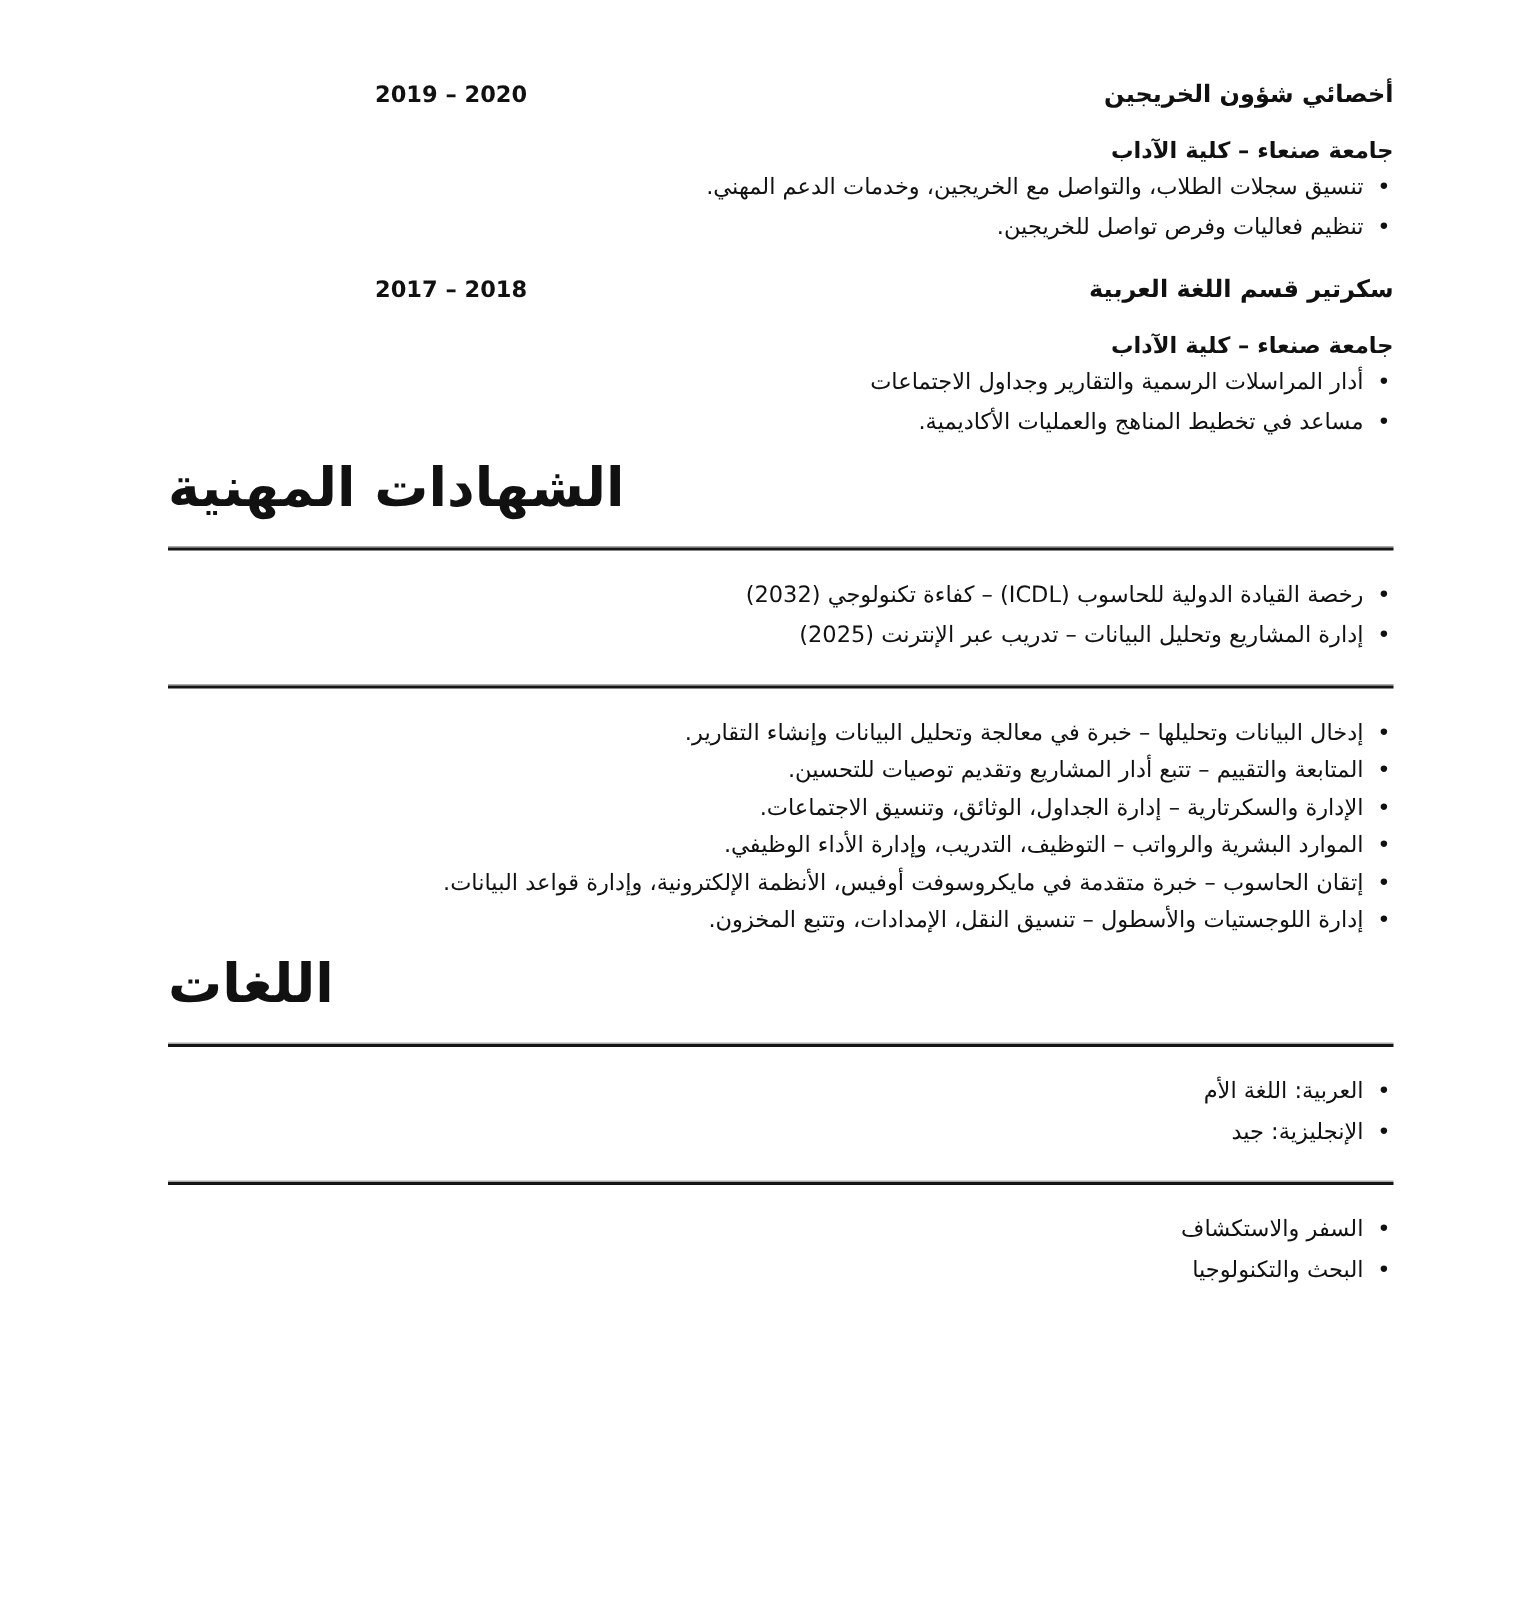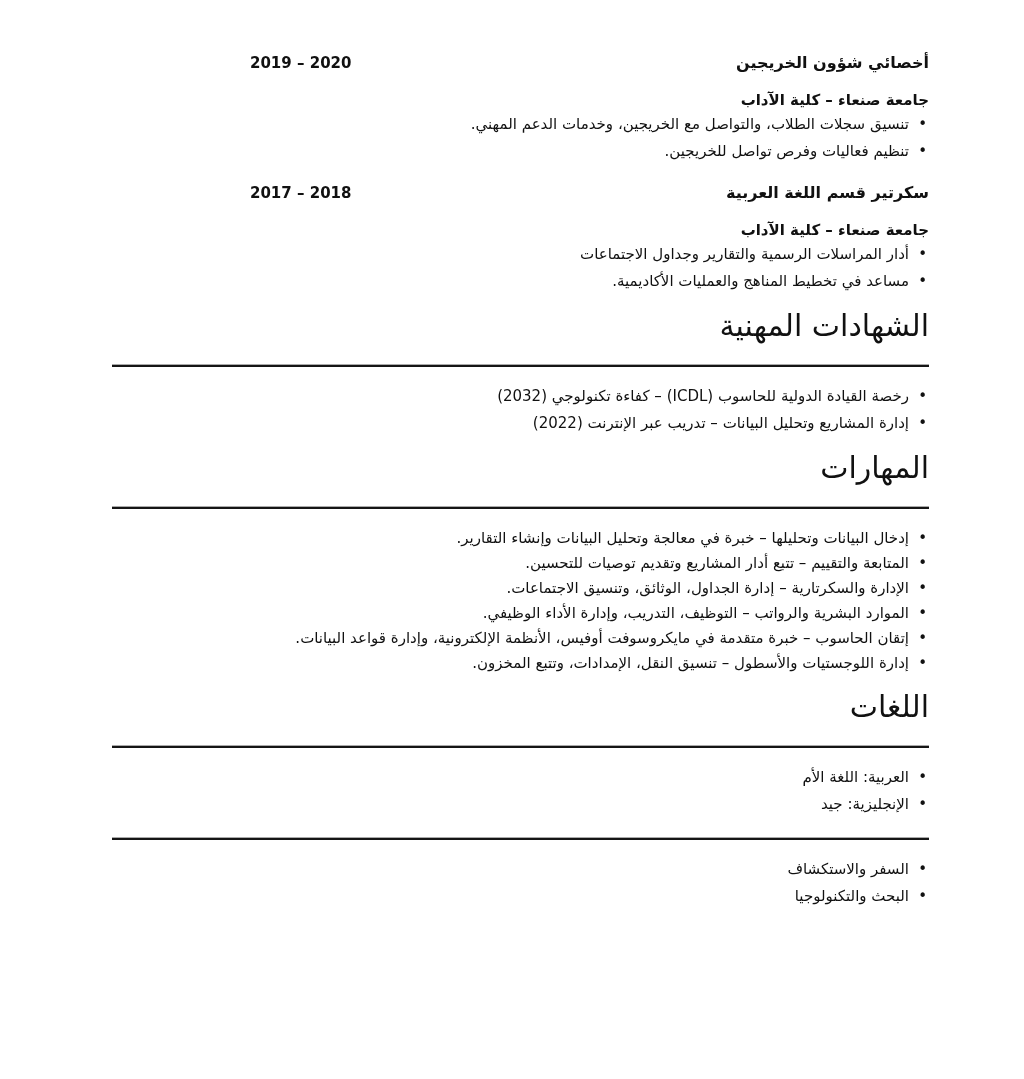--- a/index.html
+++ b/index.html
@@ -46,23 +46,23 @@
     content: "\2022";
     position: absolute;
     right: 2px;
     top: 0;
   }
   .bullets.tight li { line-height: 20px; margin-bottom: 5px; }
   .job + .job { margin-top: 20px; }
   
   .section { margin-top: 18px; }
   .section-heading {
-    font-size: 30px;
-    font-weight: normal;
-    text-align: right;
+    font-size: 36px;
+    font-weight: bold;
+    text-align: left;
     line-height: 32px;
   }
   .rule {
     margin-top: 22px;
     margin-bottom: 19px;
     height: 1px;
     border-top: 1px solid #aaaaaa;
     border-bottom: 2px solid #151515;
   }
   .section ul.bullets { margin-top: 0; }
@@ -98,26 +98,25 @@
       </ul>
     </div>
 
   </div>
 
   <div class="section">
     <div class="section-heading">الشهادات المهنية</div>
     <div class="rule"></div>
     <ul class="bullets">
       <li>رخصة القيادة الدولية للحاسوب (ICDL) – كفاءة تكنولوجي (2032)</li>
-      <li>إدارة المشاريع وتحليل البيانات – تدريب عبر الإنترنت (2022)</li>
+      <li>إدارة المشاريع وتحليل البيانات – تدريب عبر الإنترنت (2025)</li>
     </ul>
   </div>
 
   <div class="section">
-    <div class="section-heading">المهارات</div>
     <div class="rule"></div>
     <ul class="bullets tight">
       <li>إدخال البيانات وتحليلها – خبرة في معالجة وتحليل البيانات وإنشاء التقارير.</li>
       <li>المتابعة والتقييم – تتبع أدار المشاريع وتقديم توصيات للتحسين.</li>
       <li>الإدارة والسكرتارية – إدارة الجداول، الوثائق، وتنسيق الاجتماعات.</li>
       <li>الموارد البشرية والرواتب – التوظيف، التدريب، وإدارة الأداء الوظيفي.</li>
       <li>إتقان الحاسوب – خبرة متقدمة في مايكروسوفت أوفيس، الأنظمة الإلكترونية، وإدارة قواعد البيانات.</li>
       <li>إدارة اللوجستيات والأسطول – تنسيق النقل، الإمدادات، وتتبع المخزون.</li>
     </ul>
   </div>

